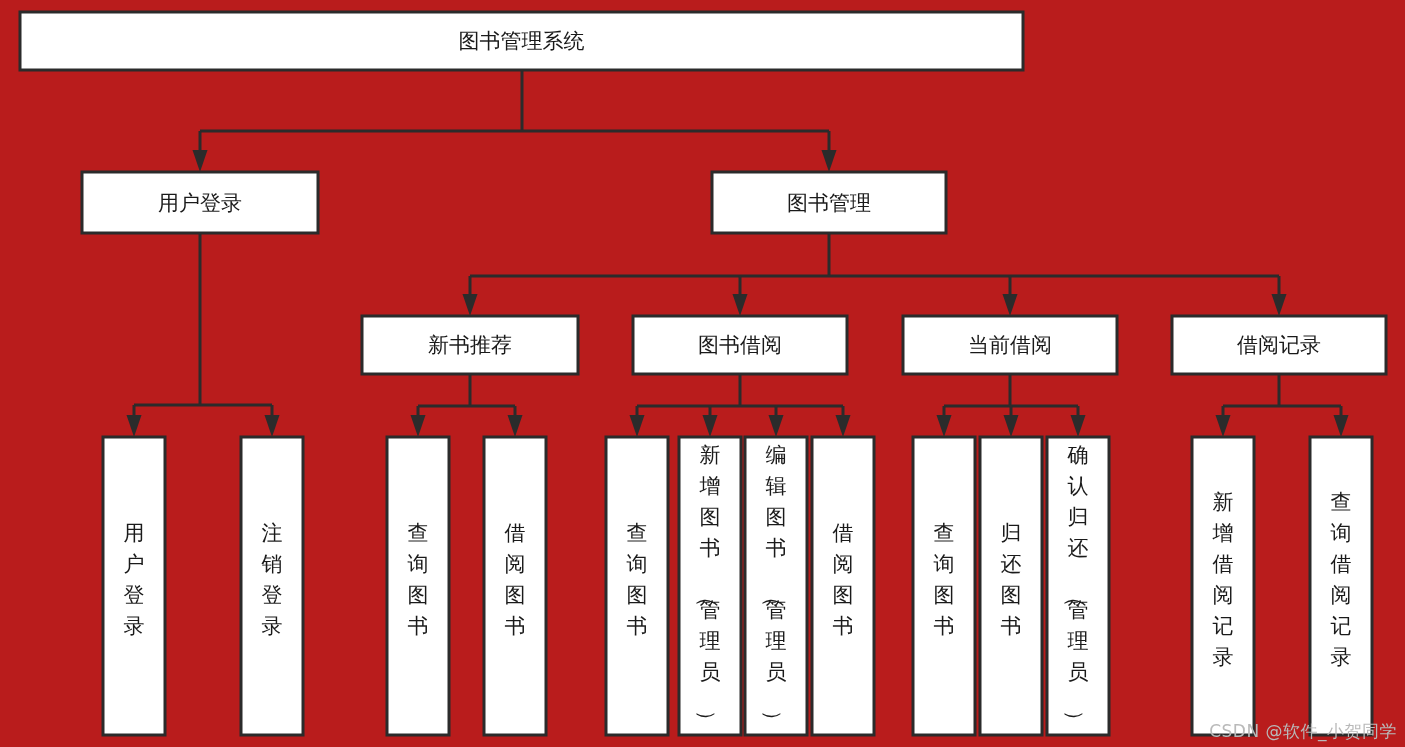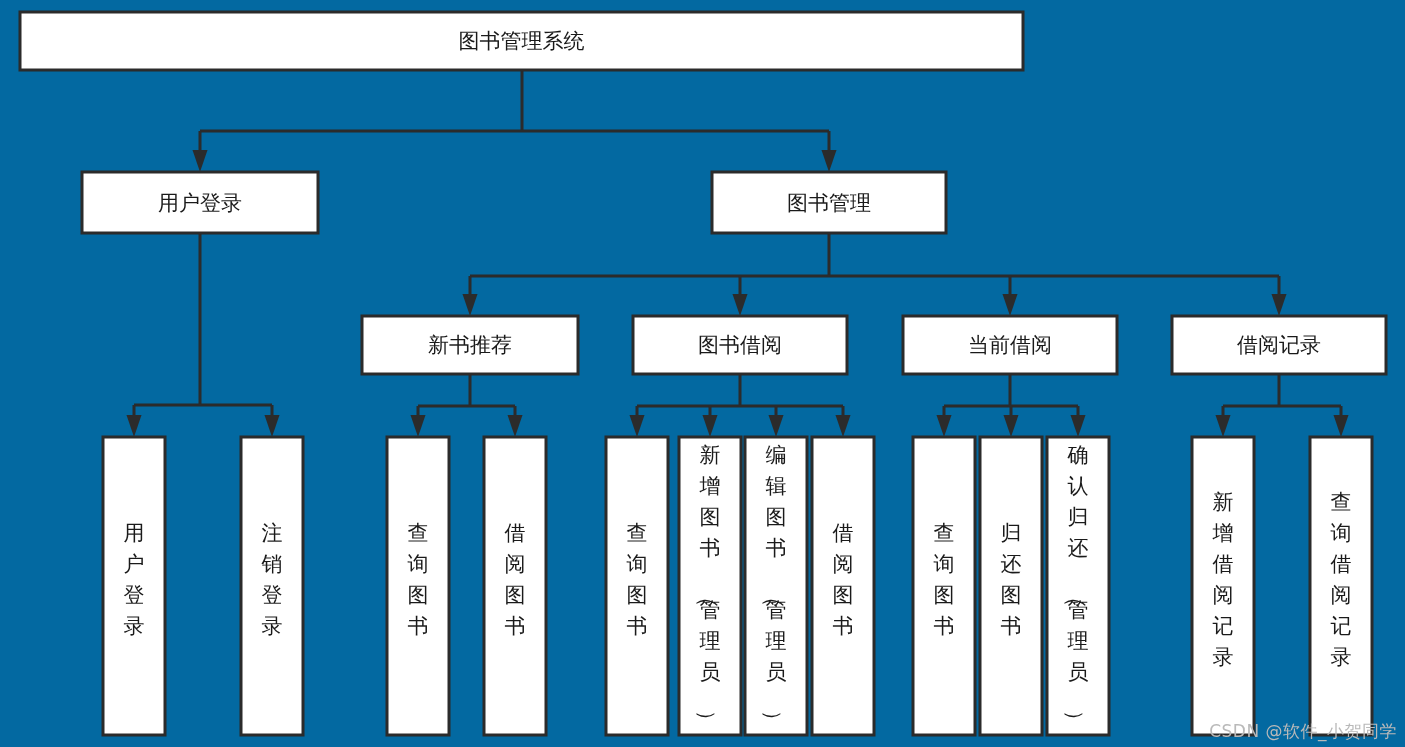--- a/index.html
+++ b/index.html
@@ -11,21 +11,21 @@
   body {
     width: 1405px;
     height: 747px;
     overflow: hidden;
     font-family: "DejaVu Sans", "Liberation Sans", sans-serif;
   }
   #diagram-root {
     position: relative;
     width: 1405px;
     height: 747px;
-    background: #0369a1;
+    background: #b91c1c;
   }
   svg.diagram-canvas {
     position: absolute;
     left: 0;
     top: 0;
     width: 1405px;
     height: 747px;
     display: block;
   }
   .node-box {

